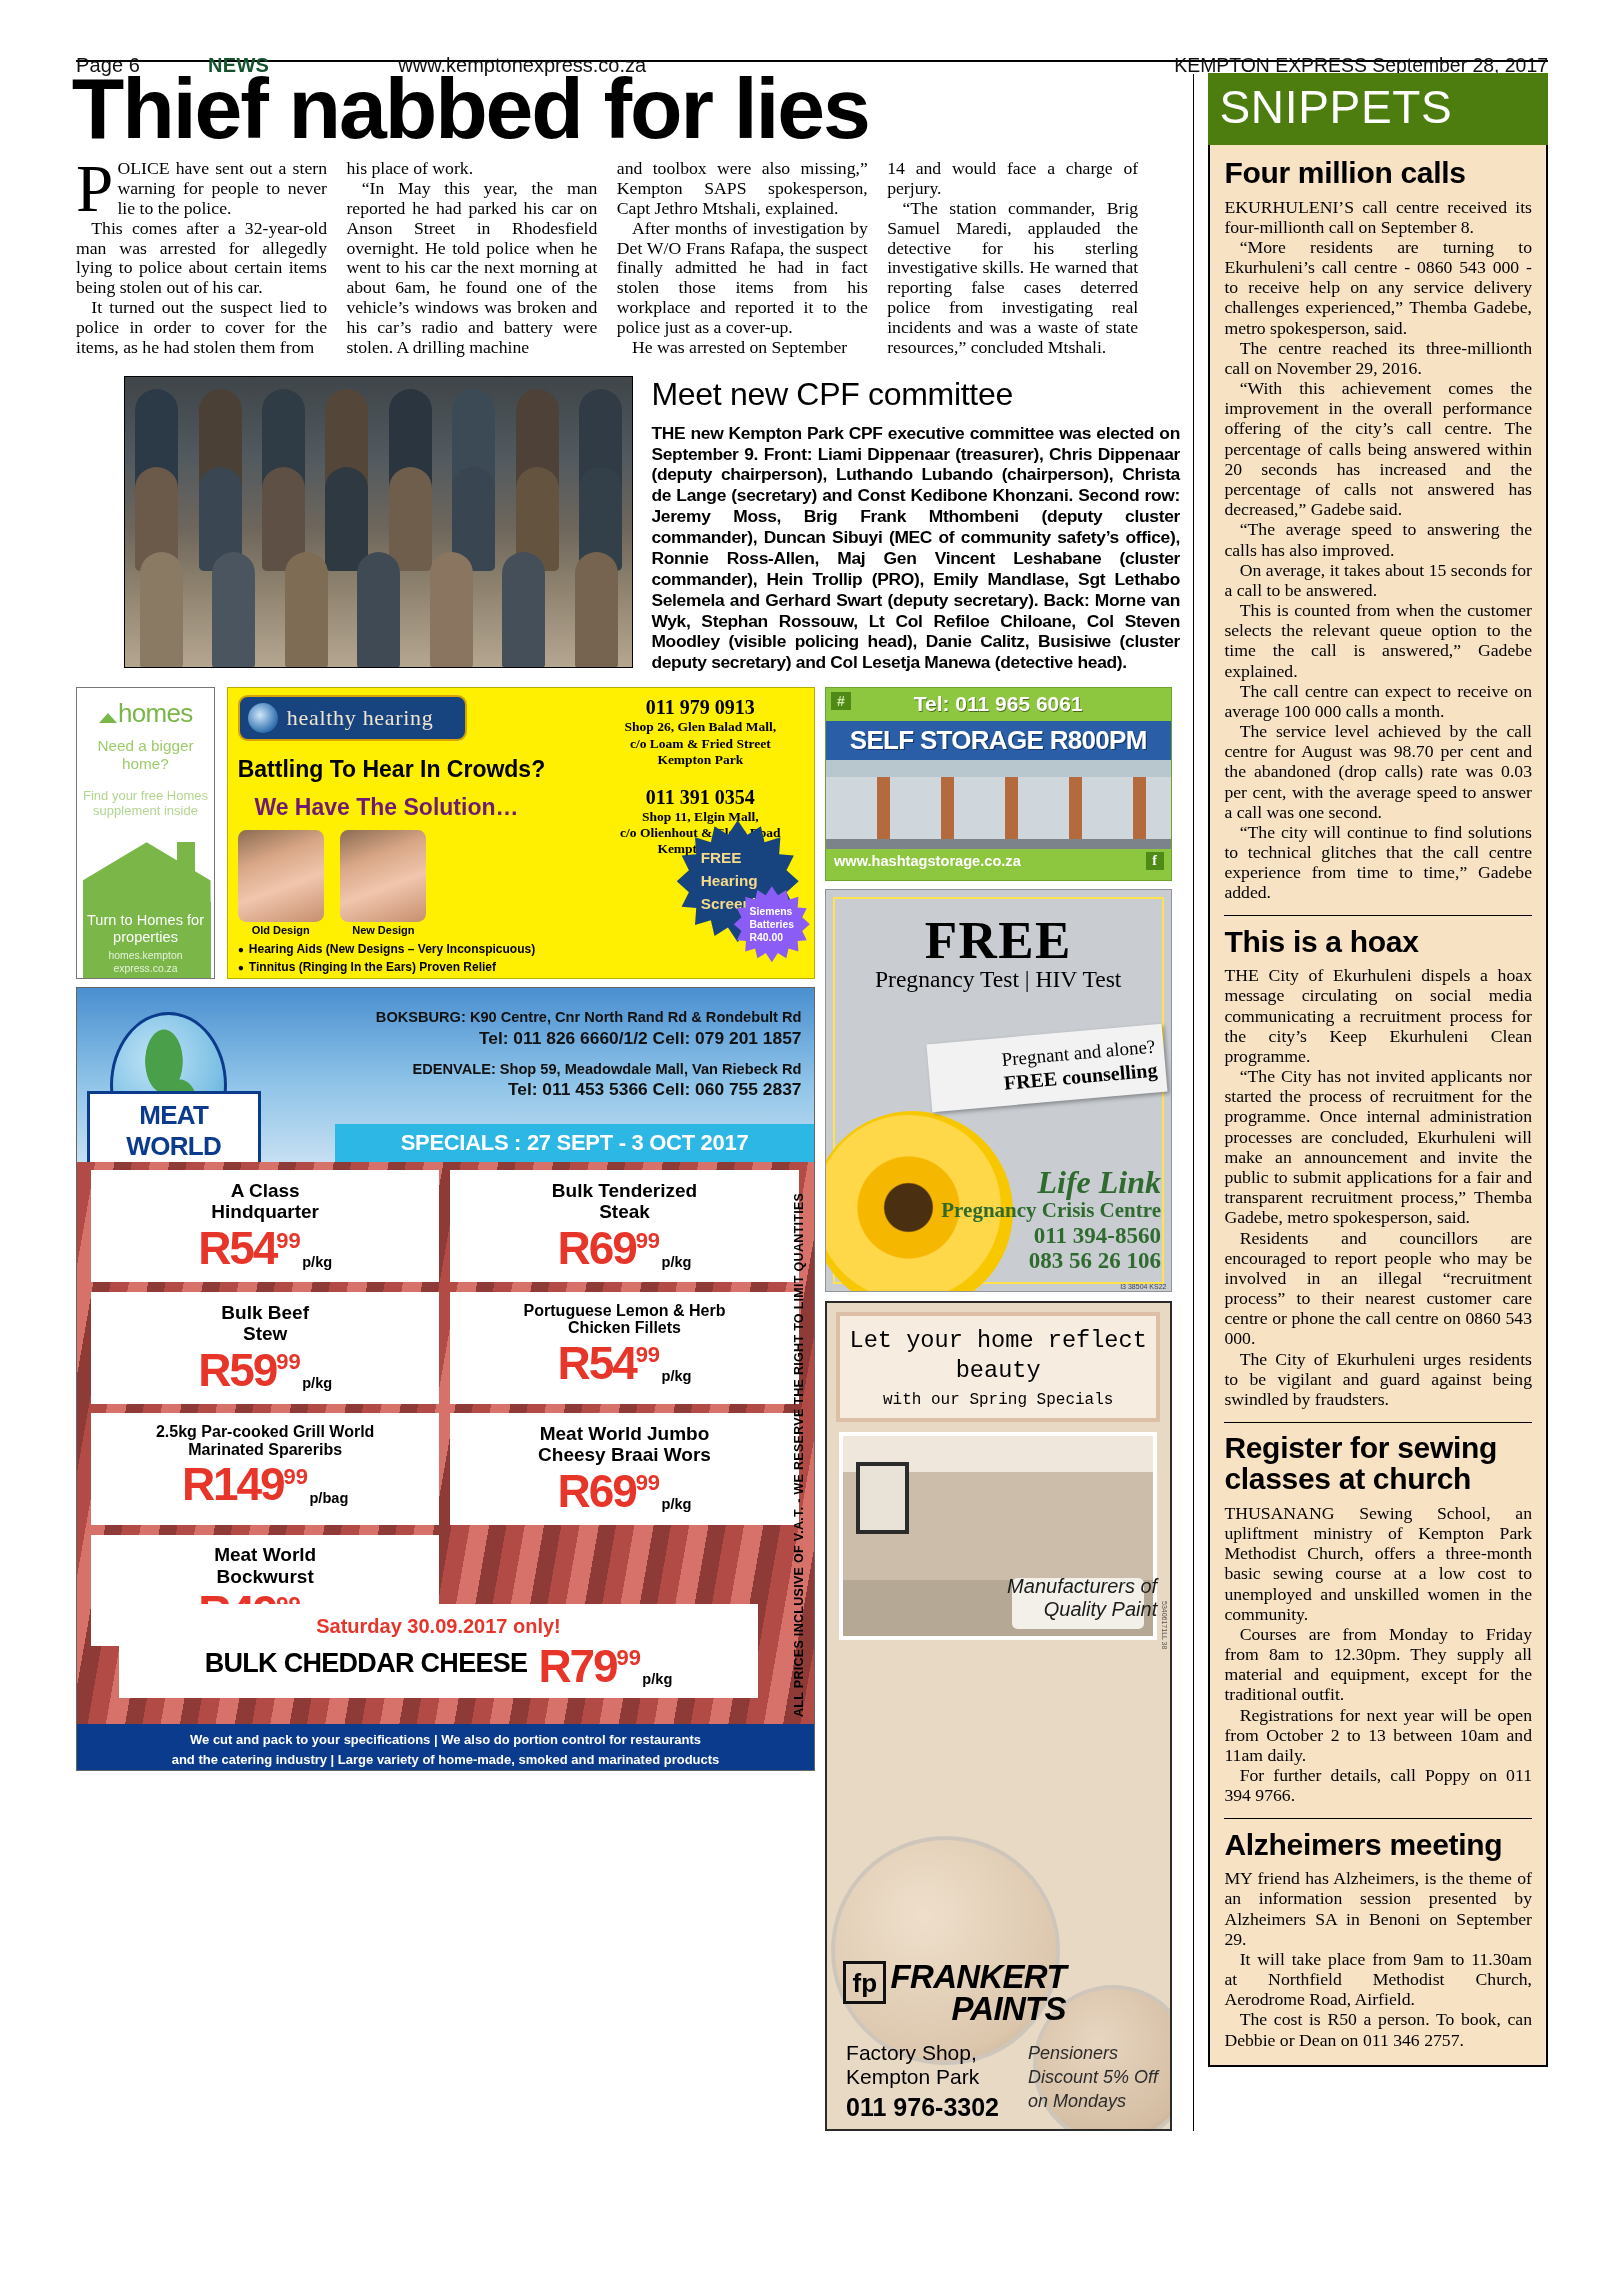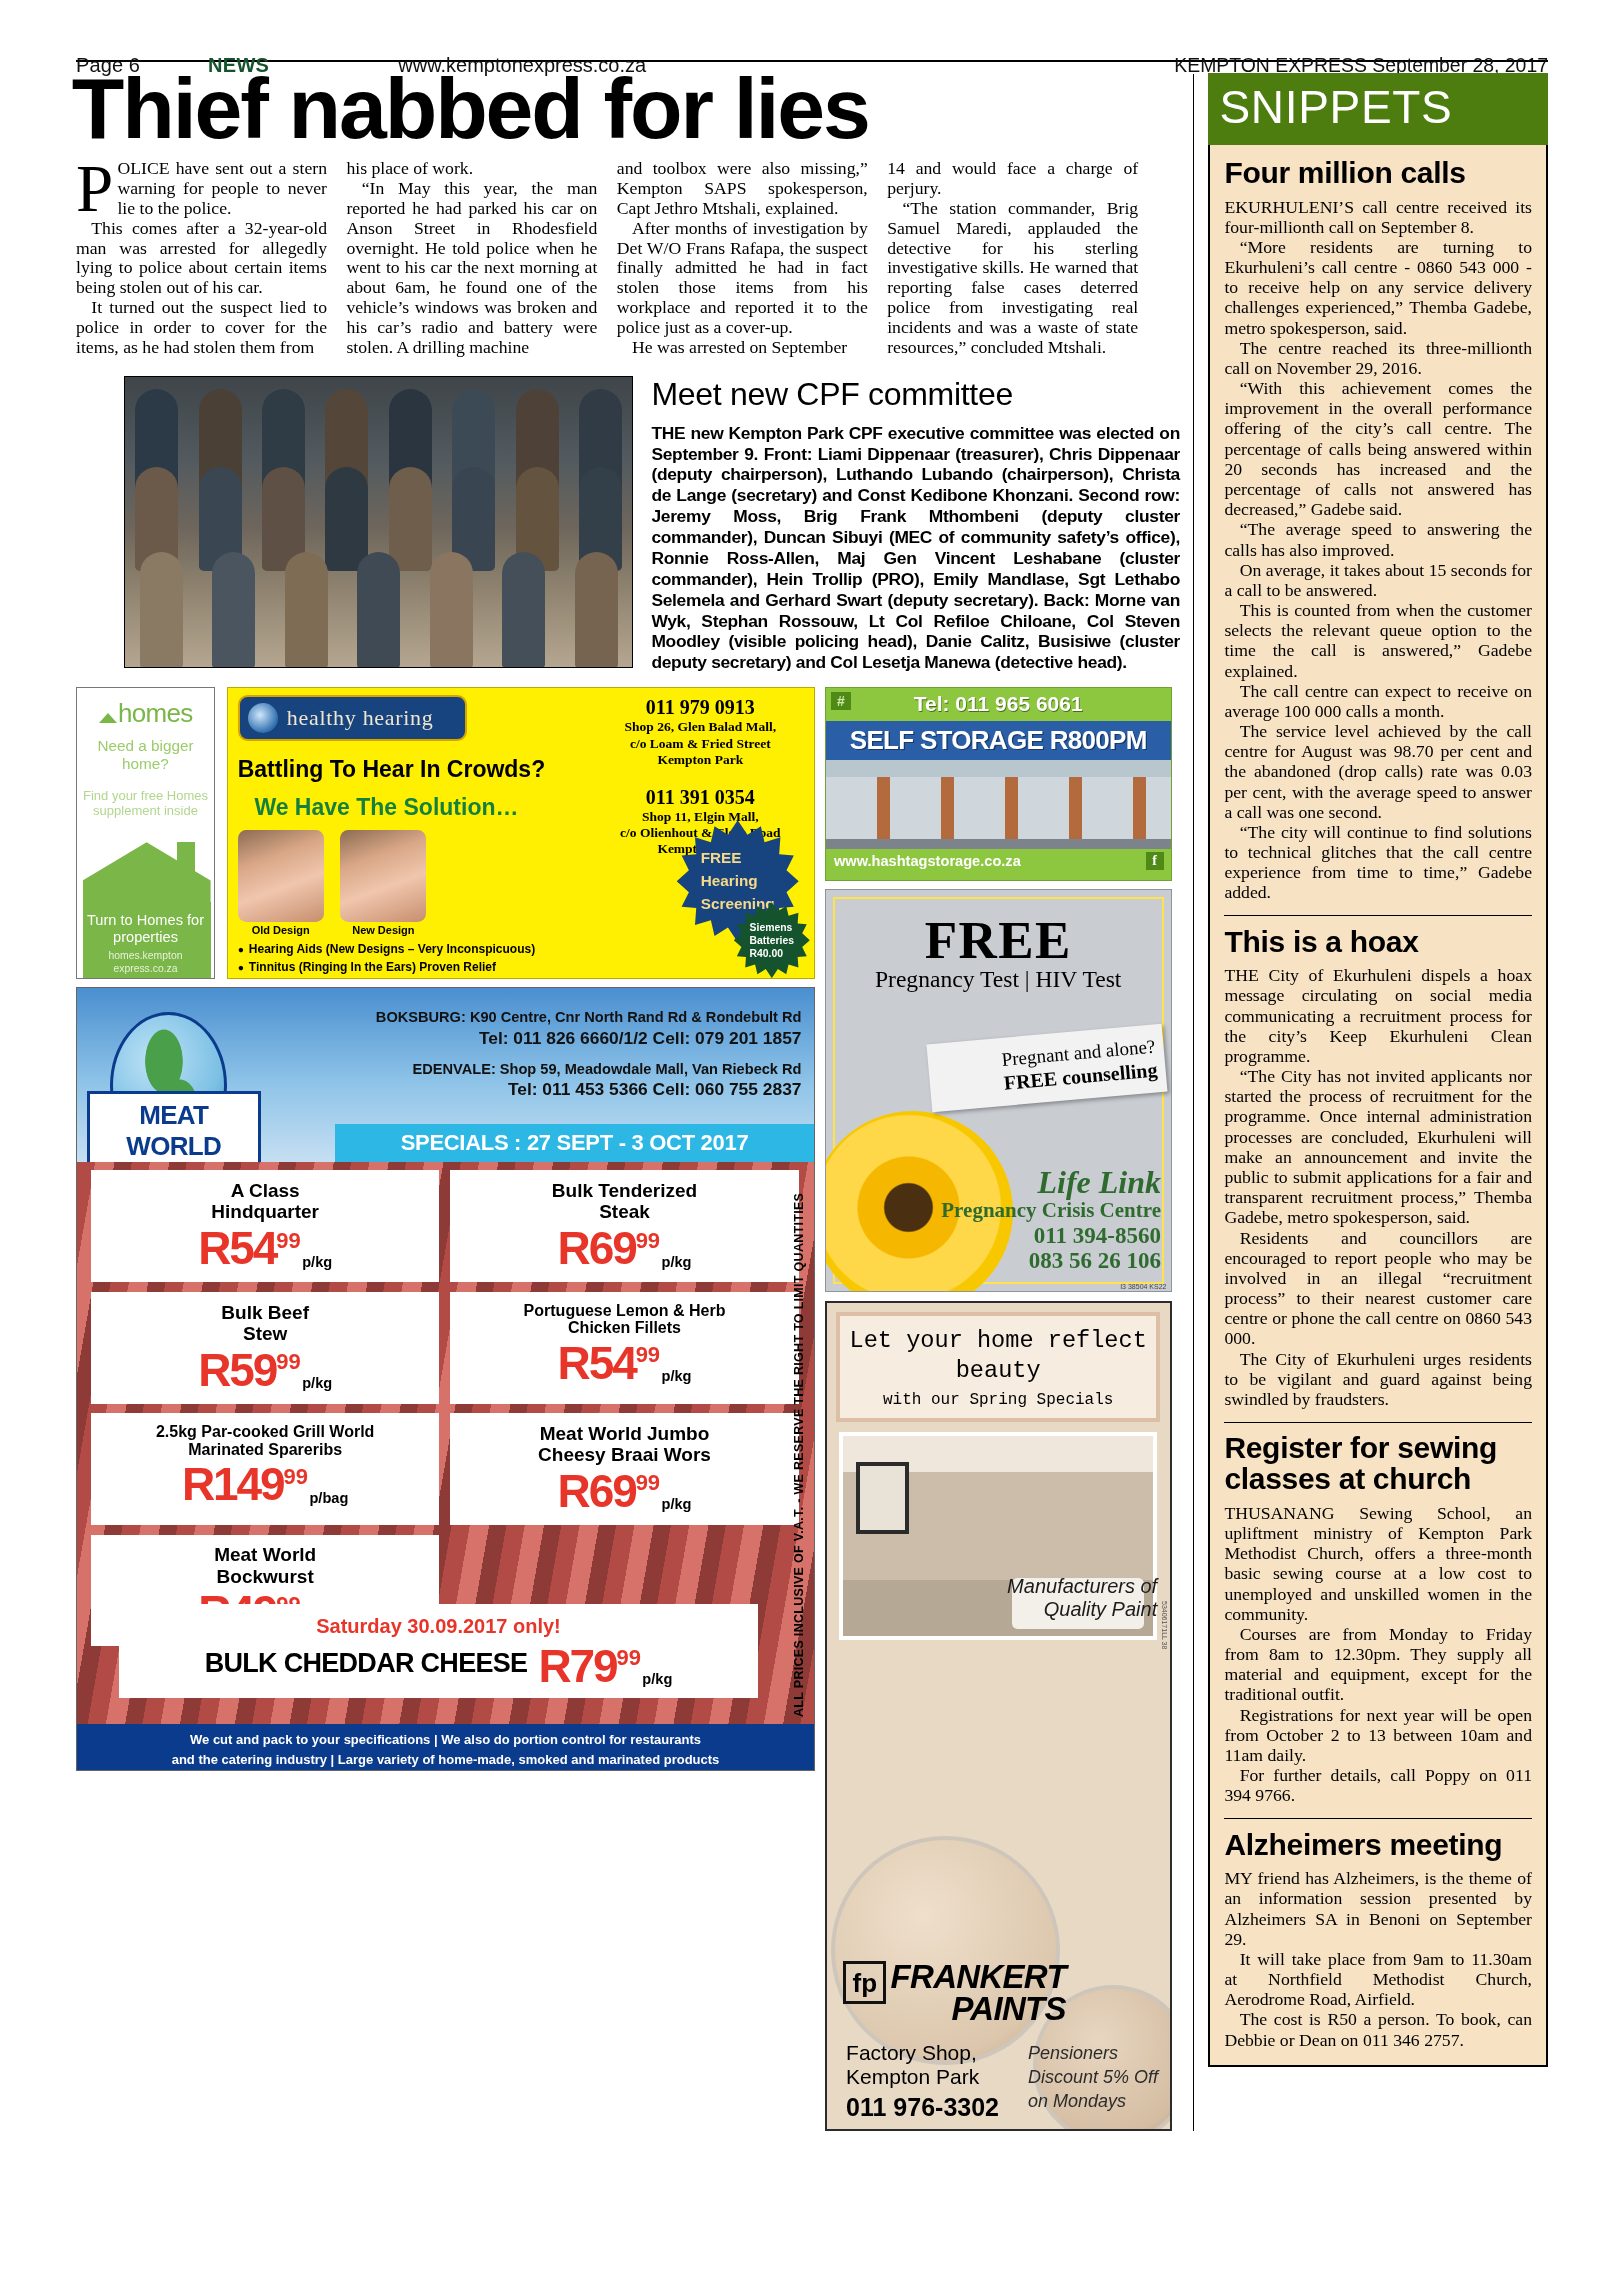--- a/index.html
+++ b/index.html
@@ -92,41 +92,41 @@
   .homes-t2 { position:absolute; bottom:2.8px; left:0; right:0; font-family:"Liberation Sans", sans-serif;
      color:#e7f2dd; font-size:10.4px; line-height:1.2; }
 
   
   .ad-hearing { flex:1; height:292px; background:#ffef00; border:1.4px solid #b8ac00; position:relative; padding:7px 9.7px; overflow:hidden; }
   .hh-logo { width:229px; height:46px; border-radius:9.7px; background:#17447f; border:2.8px solid #d9a400;
      display:flex; align-items:center; padding-left:8.3px; }
   .hh-ear { width:30.5px;height:30.5px;border-radius:50%;background:radial-gradient(circle at 40% 40%,#cfe7fb,#2f6fae 70%); margin-right:8.3px; }
   .hh-logotext { font-family:"Liberation Serif", serif; font-size:22px; color:#f0e6d0; letter-spacing:0.7px;}
   .hh-h1 { font-family:"Liberation Sans", sans-serif; font-weight:bold; font-size:23px; margin-top:15.3px; color:#000; }
-  .hh-h2 { font-family:"Liberation Sans", sans-serif; font-weight:bold; font-size:23px; margin-top:11px; margin-left:16.7px; color:#15803d;}
+  .hh-h2 { font-family:"Liberation Sans", sans-serif; font-weight:bold; font-size:23px; margin-top:11px; margin-left:16.7px; color:#701a75;}
   .hh-imgs { display:flex; gap:16.7px; margin-top:8.3px; }
   .hh-img { width:86px; height:92px; border-radius:8.3px;
      background:linear-gradient(160deg,#8b6b52 0%,#d9a787 32%,#f0c6ad 60%,#c78e6e 100%); }
   .hh-caps { display:flex; gap:16.7px; margin-top:2.1px; font-family:"Liberation Sans", sans-serif; font-weight:bold; font-size:11px; }
   .hh-caps span { width:86px; text-align:center; }
   .hh-bul { margin-top:5.6px; font-family:"Liberation Sans", sans-serif; font-weight:bold; font-size:12px; line-height:1.44; }
   .hh-bul li { list-style:none; }
   .hh-bul li::before { content:"\25CF"; margin-right:4.9px; font-size:10.4px; }
   .hh-right { position:absolute; top:8.3px; right:9.7px; width:208px; text-align:center; }
   .hh-tel { font-family:"Liberation Serif", serif; font-weight:bold; font-size:20px; }
   .hh-adr { font-family:"Liberation Serif", serif; font-weight:bold; font-size:13.5px; line-height:1.2; }
   .hh-gap { height:18px; }
   .hh-star {
     position:absolute; right:15.3px; bottom:36px; width:122px; height:122px; background:#17447f;
     clip-path:polygon(50% 0%,58% 12%,69% 5%,72% 18%,85% 14%,84% 28%,96% 29%,90% 41%,100% 50%,90% 59%,96% 71%,84% 72%,85% 86%,72% 82%,69% 95%,58% 88%,50% 100%,42% 88%,31% 95%,28% 82%,15% 86%,16% 72%,4% 71%,10% 59%,0% 50%,10% 41%,4% 29%,16% 28%,15% 14%,28% 18%,31% 5%,42% 12%);
     display:flex; flex-direction:column; align-items:center; justify-content:center;
     font-family:"Liberation Sans", sans-serif; font-weight:bold; color:#f6d98a; font-size:15.3px; line-height:1.5;
   }
   .hh-star2 {
-    position:absolute; right:4.2px; bottom:0px; width:76px; height:76px; background:#14532d;
+    position:absolute; right:4.2px; bottom:16px; width:76px; height:76px; background:#8b5cf6;
     clip-path:polygon(50% 0%,58% 12%,69% 5%,72% 18%,85% 14%,84% 28%,96% 29%,90% 41%,100% 50%,90% 59%,96% 71%,84% 72%,85% 86%,72% 82%,69% 95%,58% 88%,50% 100%,42% 88%,31% 95%,28% 82%,15% 86%,16% 72%,4% 71%,10% 59%,0% 50%,10% 41%,4% 29%,16% 28%,15% 14%,28% 18%,31% 5%,42% 12%);
     display:flex; flex-direction:column; align-items:center; justify-content:center;
     font-family:"Liberation Sans", sans-serif; font-weight:bold; color:#fff; font-size:10.4px; line-height:1.25;
   }
 
   
   .ad-meat { margin-top:8.3px; border:1.4px solid #666; background:#0a3b8c; position:relative; overflow:hidden; height:784px;}
   .mw-top { height:174px; background:linear-gradient(180deg,#4a8fd0 0%,#8fc4e8 55%,#c6dff2 100%); position:relative; }
   .mw-globe { position:absolute; left:33px; top:23.6px; width:117px; height:147px; border-radius:50%;
      background:radial-gradient(circle at 38% 32%,#bfe3f7,#7cc0e4 55%,#2f7fb8 100%); border:3.5px solid #0a3b8c;}

